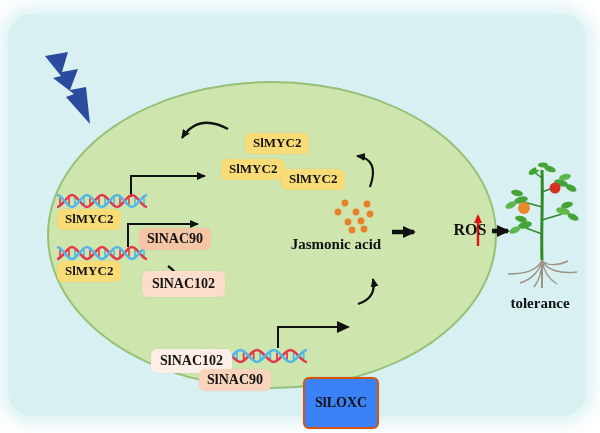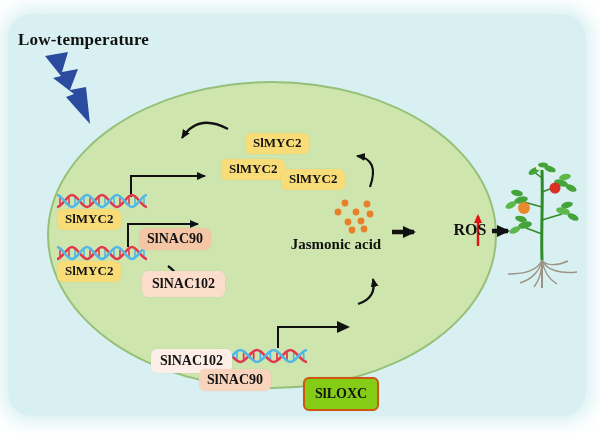--- a/index.html
+++ b/index.html
@@ -13,35 +13,34 @@
   .txt{position:absolute;color:#111;font-weight:bold;white-space:nowrap;}
   .title{font-size:17px;letter-spacing:0.2px;}
   .gbox{position:absolute;color:#131313;font-weight:bold;font-size:13px;
         padding:3px 8px;border-radius:6px;white-space:nowrap;line-height:1.15;
         box-shadow:0 0 0 0.5px rgba(0,0,0,0.04);margin-top:40px;}
   .yellow{background:#f8dc78;}
   .nac90{background:#f5c6a5;font-size:14px;}
   .nac102{background:#fcdccb;font-size:14px;padding:5px 10px;}
   .nac102b{background:#fdefe7;font-size:14px;padding:4px 9px;}
   .nac90b{background:#f8d4bc;font-size:14px;}
-  .loxc{background:#84cc16;border:2px solid #d0560e;font-size:14px;padding:7px 10px;}
+  .loxc{background:#3b82f6;border:2px solid #d0560e;font-size:14px;padding:16px 10px;}
   .center{text-align:center;}
   svg{display:block;}
   .abs{position:absolute;}
   .outcome-line{font-size:15px;line-height:18px;font-weight:bold;color:#111;text-align:center;}
 </style>
 </head>
 <body>
 
 <div class="scene">
 
   <div class="backdrop"></div>
   <div class="cell"></div>
 
-  <div class="txt title" style="left:18px;top:30px;">Low-temperature</div>
   <svg class="abs" style="left:38px;top:50px;" width="60" height="80" viewBox="0 0 60 80">
     <polygon points="7,6 30,2 24,22 40,19 32,40 48,37 52,74 28,47 36,44 15,28 23,26" fill="#2b4b9f"></polygon>
   </svg>
 
   <svg class="abs" style="left:0;top:0;" width="600" height="433" viewBox="0 0 600 433">
     <defs>
       <marker id="mA" markerUnits="userSpaceOnUse" markerWidth="10" markerHeight="9" refX="8" refY="4" orient="auto">
           <path d="M0,0 L9,4 L0,8 Z" fill="#111"></path>
         </marker>
       <marker id="mT" markerUnits="userSpaceOnUse" markerWidth="14" markerHeight="13" refX="11" refY="6" orient="auto">
@@ -186,15 +185,16 @@
       <ellipse cx="15" cy="68" rx="6" ry="3" transform="rotate(-26 15 68)" fill="#5cb84b"></ellipse>
       <ellipse cx="21" cy="57" rx="6" ry="3" transform="rotate(14 21 57)"></ellipse>
     </g>
     <circle cx="55" cy="26" r="5.5" fill="#d93025"></circle>
     <circle cx="24" cy="46" r="6" fill="#e8892b"></circle>
     <circle cx="38" cy="6" r="2" fill="#f4f1da"></circle>
     <circle cx="52" cy="12" r="1.7" fill="#f4f1da"></circle>
   </svg>
 
   <div class="abs" style="left:487px;top:294px;width:106px;">
+    <div class="outcome-line">tolerance</div>
   </div>
 
 </div>
 
 </body></html>

